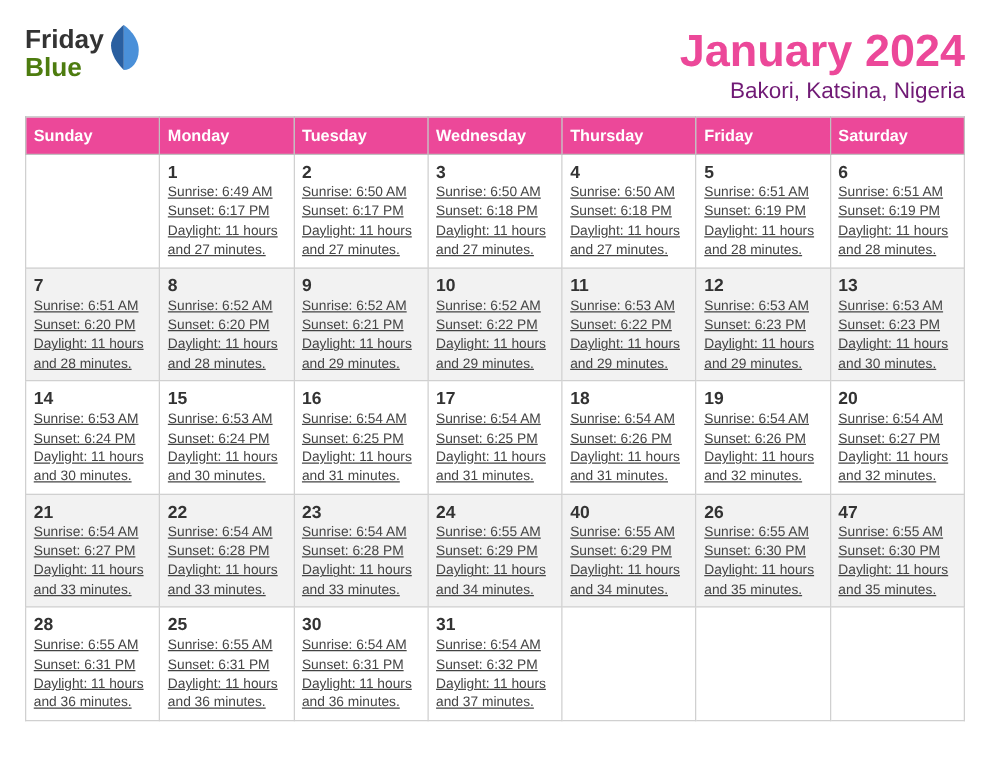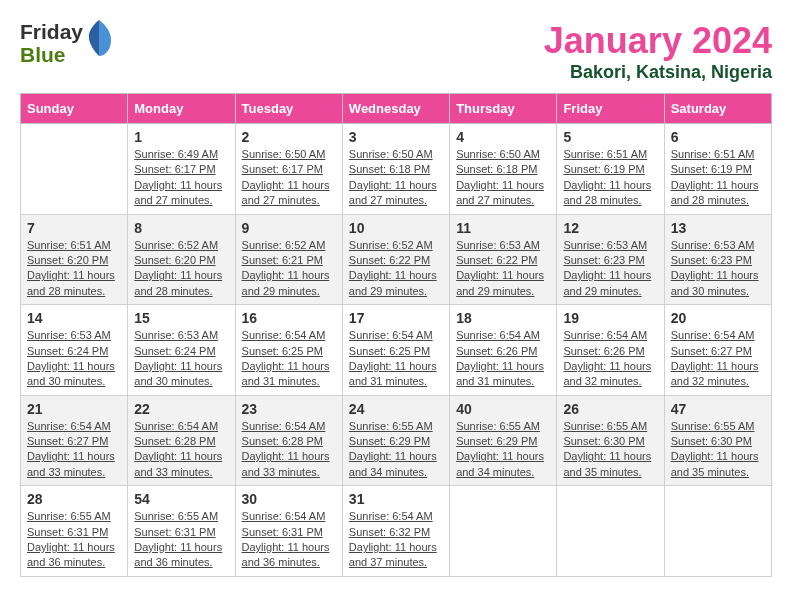--- a/index.html
+++ b/index.html
@@ -23,22 +23,22 @@
     .title-block {
       text-align: right;
     }
     .title-block h1 {
       font-size: 36px;
       font-weight: bold;
       color: #ec4899;
     }
     .title-block h2 {
       font-size: 18px;
-      font-weight: bold;
-      color: #14532d;
+      font-weight: normal;
+      color: #701a75;
     }
     .calendar {
       width: 100%;
       border-collapse: collapse;
     }
     .calendar thead tr th {
       background-color: #ec4899;
       color: #fff;
       font-size: 13px;
       font-weight: bold;
@@ -227,21 +227,21 @@
           <span class="day-number">47</span>
           <div class="day-detail">Sunrise: 6:55 AM<br>Sunset: 6:30 PM<br>Daylight: 11 hours and 35 minutes.</div>
         </td>
       </tr>
       <tr>
         <td class="row-bg-1">
           <span class="day-number">28</span>
           <div class="day-detail">Sunrise: 6:55 AM<br>Sunset: 6:31 PM<br>Daylight: 11 hours and 36 minutes.</div>
         </td>
         <td class="row-bg-1">
-          <span class="day-number">54</span>
+          <span class="day-number">25</span>
           <div class="day-detail">Sunrise: 6:55 AM<br>Sunset: 6:31 PM<br>Daylight: 11 hours and 36 minutes.</div>
         </td>
         <td class="row-bg-1">
           <span class="day-number">30</span>
           <div class="day-detail">Sunrise: 6:54 AM<br>Sunset: 6:31 PM<br>Daylight: 11 hours and 36 minutes.</div>
         </td>
         <td class="row-bg-1">
           <span class="day-number">31</span>
           <div class="day-detail">Sunrise: 6:54 AM<br>Sunset: 6:32 PM<br>Daylight: 11 hours and 37 minutes.</div>
         </td>

